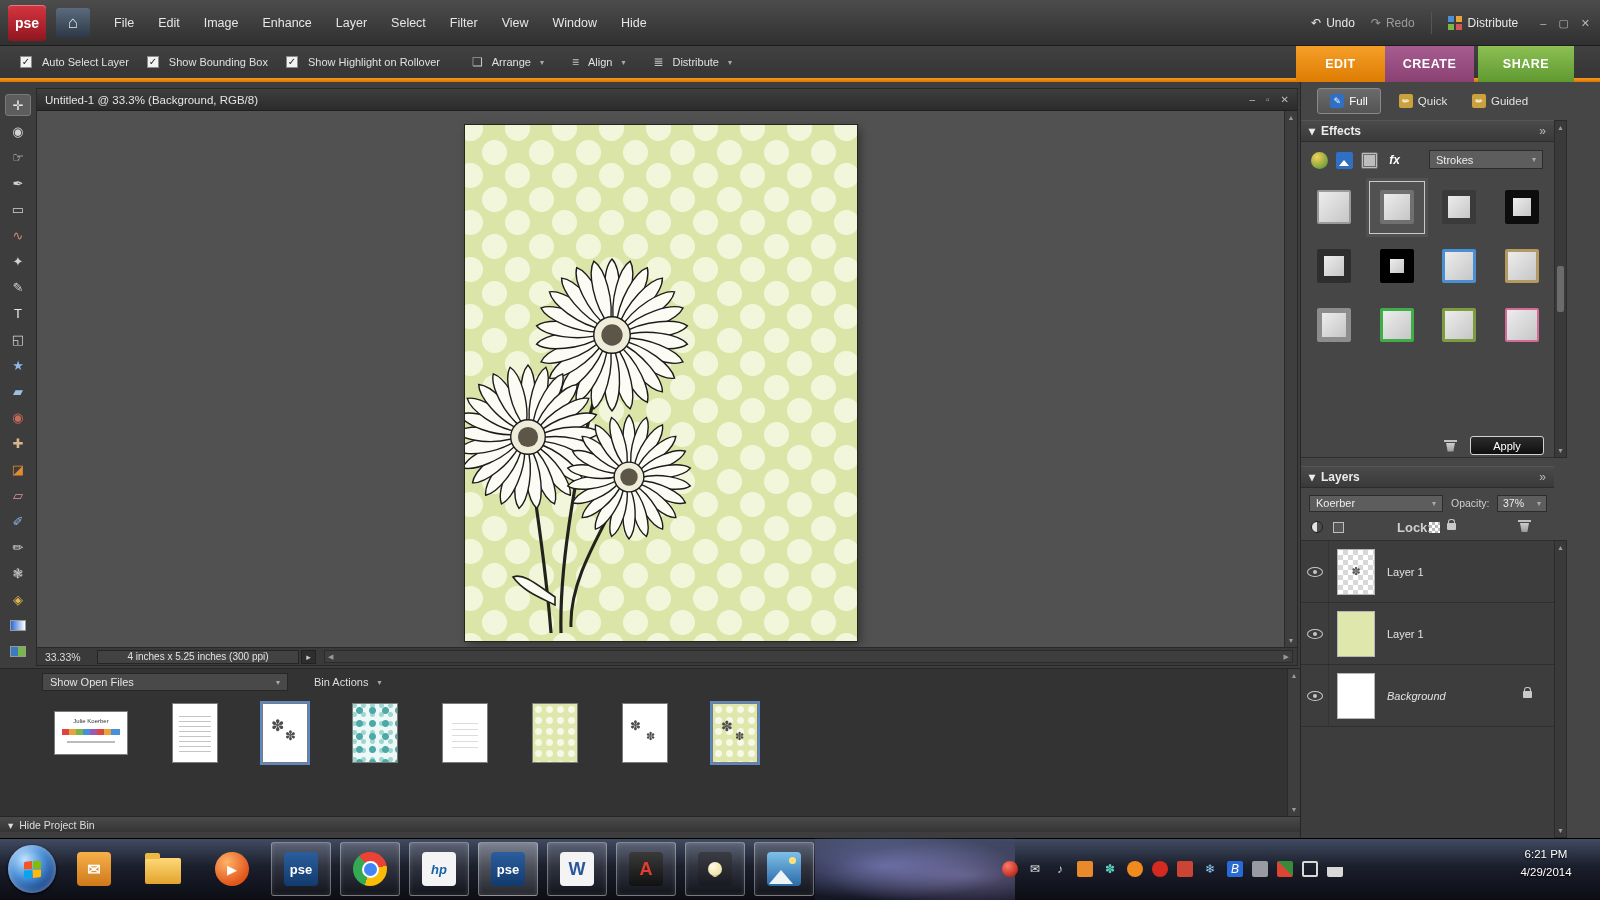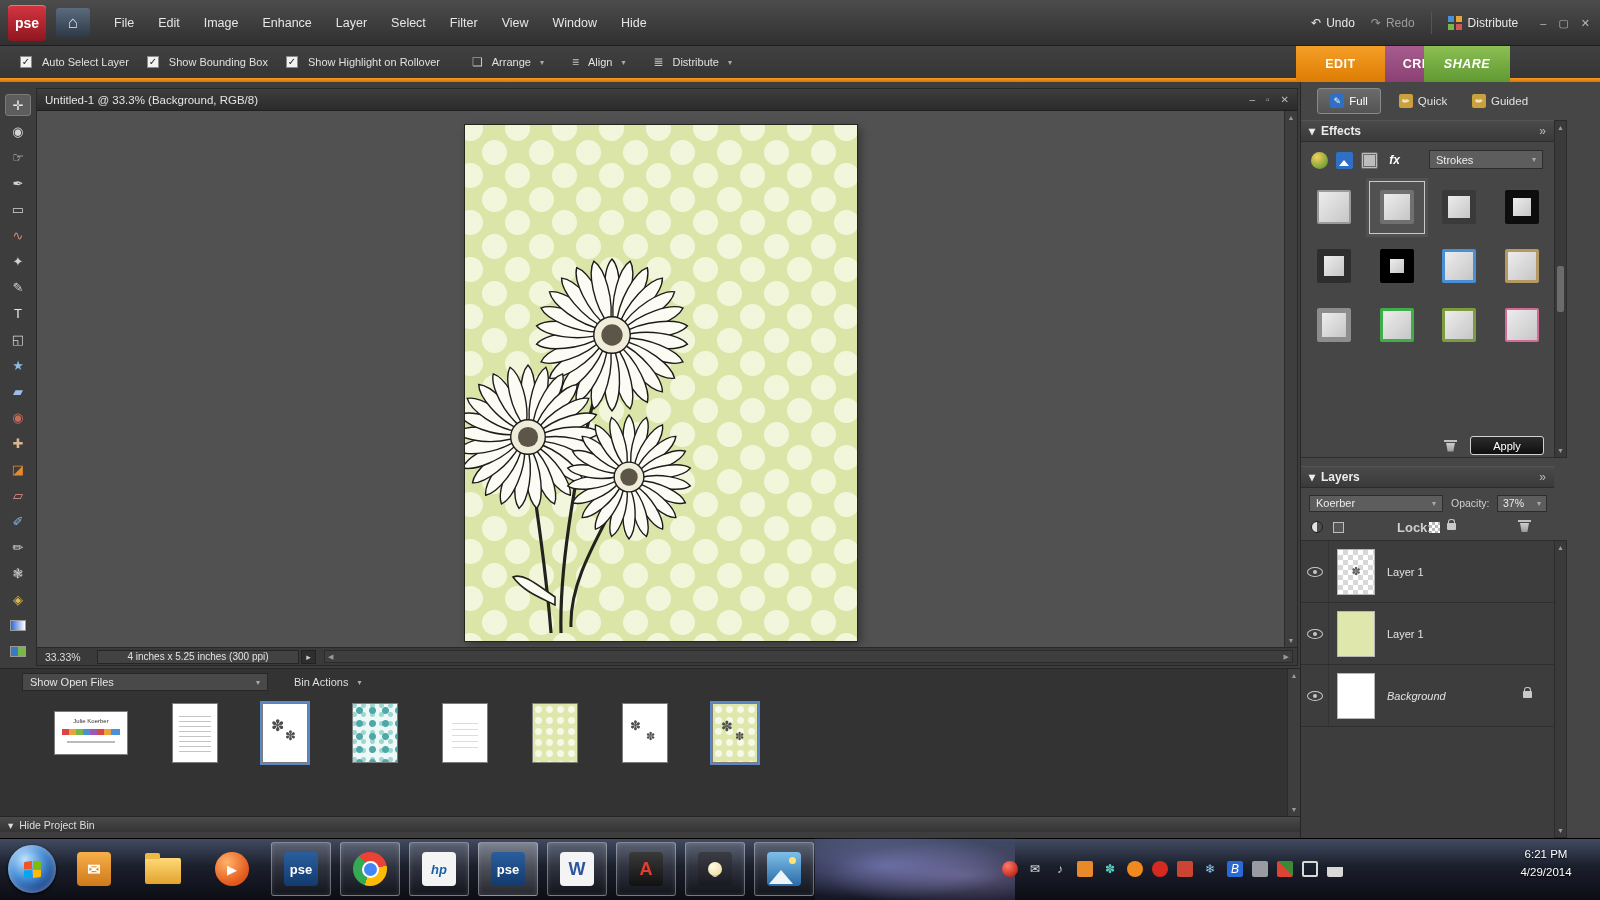--- a/index.html
+++ b/index.html
@@ -25,21 +25,21 @@
 
 
 .optionsbar{position:absolute;left:0;top:46px;width:1600px;height:32px;background:linear-gradient(#414141,#353535);display:flex;align-items:center;gap:18px;padding-left:20px;color:#e0e0e0;font-size:11px;}
 .orangeline{position:absolute;left:0;top:78px;width:1600px;height:4px;background:linear-gradient(#f59a22,#d87403);}
 .chkbox{display:inline-flex;width:12px;height:12px;background:#f2f2f2;border:1px solid #8a8a8a;color:#1c1c1c;font-size:10px;line-height:10px;align-items:center;justify-content:center;margin-right:5px;}
 .ddi{color:#c6c6c6;font-size:12px;margin-right:4px;}
 .caret{color:#aaa;font-size:8px;margin-left:4px;}
 .modetab{position:absolute;top:46px;height:36px;width:89px;color:#fff;font-weight:bold;font-size:12.5px;display:flex;align-items:center;justify-content:center;letter-spacing:.5px;}
 #tab-edit{left:1296px;background:linear-gradient(#f59f28,#de7c02);}
 #tab-create{left:1385px;background:linear-gradient(#a75c90,#8a4172);}
-#tab-share{left:1424px;width:86px;background:linear-gradient(#8cbf54,#5f9a31);font-style:italic;}
+#tab-share{left:1478px;width:96px;background:linear-gradient(#8cbf54,#5f9a31);}
 
 
 .toolcol{position:absolute;left:0;top:82px;width:36px;height:756px;display:flex;flex-direction:column;align-items:center;padding-top:12px;gap:4px;}
 .tool{width:26px;height:22px;display:flex;align-items:center;justify-content:center;font-size:13px;border-radius:3px;}
 .tool.sel{background:#5d5d5d;border:1px solid #7a7a7a;}
 .tool .tg{display:inline-block;}
 .tool.v-gradient .tg{width:16px;height:11px;background:linear-gradient(90deg,#2a6ad4,#fff);border:1px solid #999;}
 .tool.v-duo .tg{width:16px;height:11px;background:linear-gradient(90deg,#3a7ac0 50%,#7ab648 50%);border:1px solid #999;}
 .chips{position:relative;width:20px;height:20px;margin-top:6px;}
 .chips .fg{position:absolute;left:0;top:0;width:12px;height:12px;background:#151515;border:1px solid #cfcfcf;}
@@ -60,21 +60,21 @@
 
 .paper{position:absolute;left:428px;top:14px;width:392px;height:516px;background:#dbe5a8;box-shadow:0 0 0 1px #26261f,3px 3px 9px rgba(0,0,0,.4);overflow:hidden;}
 .dots{position:absolute;inset:0;background-image:
  radial-gradient(circle,rgba(243,247,222,.95) 0 12px,rgba(243,247,222,0) 13px),
  radial-gradient(circle,rgba(243,247,222,.95) 0 12px,rgba(243,247,222,0) 13px);
  background-size:47px 47px;background-position:6px 4px,29px 27px;}
 .flowers{position:absolute;inset:0;width:100%;height:100%;}
 
 
 .bin{position:absolute;left:0;top:668px;width:1300px;height:148px;background:#333;border-top:1px solid #262626;}
-.binhead{height:26px;display:flex;align-items:center;gap:26px;padding-left:22px;color:#ddd;font-size:11px;}
+.binhead{height:26px;display:flex;align-items:center;gap:26px;padding-left:42px;color:#ddd;font-size:11px;}
 .showfiles{width:246px;height:18px;background:#494949;border:1px solid #272727;display:flex;align-items:center;padding:0 7px;color:#e4e4e4;}
 .showfiles .caret{margin-left:auto;}
 .thumbrow{position:absolute;left:0;top:28px;right:14px;bottom:0;display:flex;align-items:flex-start;gap:44px;padding:6px 0 0 54px;}
 .thumb{width:46px;height:60px;background:#fff;border:1px solid #7c7c7c;position:relative;overflow:hidden;flex:none;}
 .thumb.wide{width:74px;height:44px;margin-top:8px;}
 .thumb.sel{box-shadow:0 0 0 2px #5b87c5;}
 .t-polka{background-color:#dfe7ad;background-image:radial-gradient(circle,rgba(248,250,236,.95) 0 3px,transparent 4px);background-size:11px 11px;}
 .t-teal{background-color:#eef8f6;background-image:radial-gradient(circle,#4fa8a8 0 3px,transparent 4px),radial-gradient(circle,#9ed6d0 0 2px,transparent 3px);background-size:13px 13px,9px 9px;background-position:0 0,6px 6px;}
 .tlines{position:absolute;left:6px;right:6px;top:8px;bottom:8px;background:repeating-linear-gradient(180deg,transparent 0 4px,#c4c4c4 4px 5px);}
 .tlines.faint{left:9px;right:9px;top:14px;bottom:14px;background:repeating-linear-gradient(180deg,transparent 0 5px,#dcdcdc 5px 6px);}

